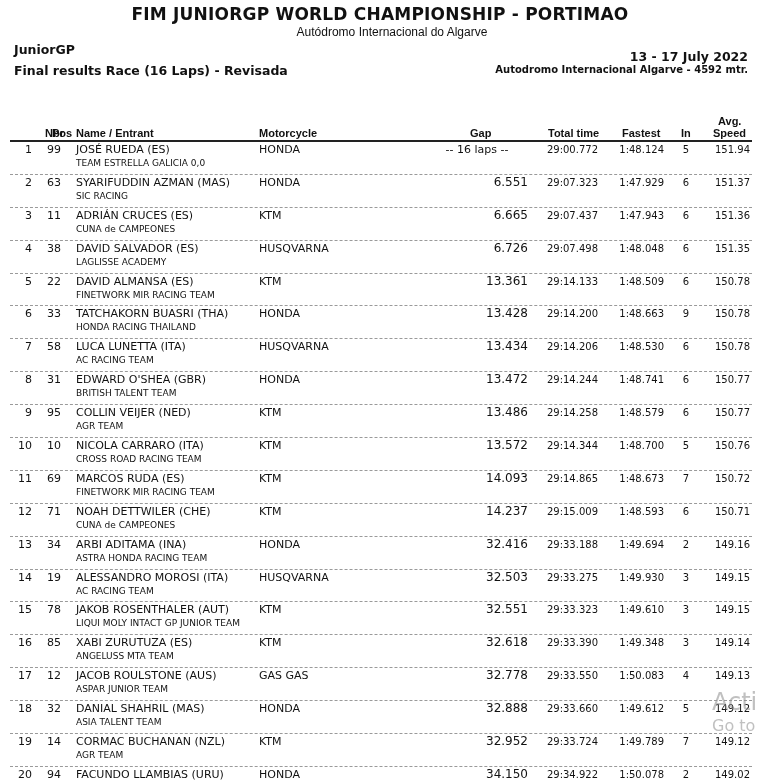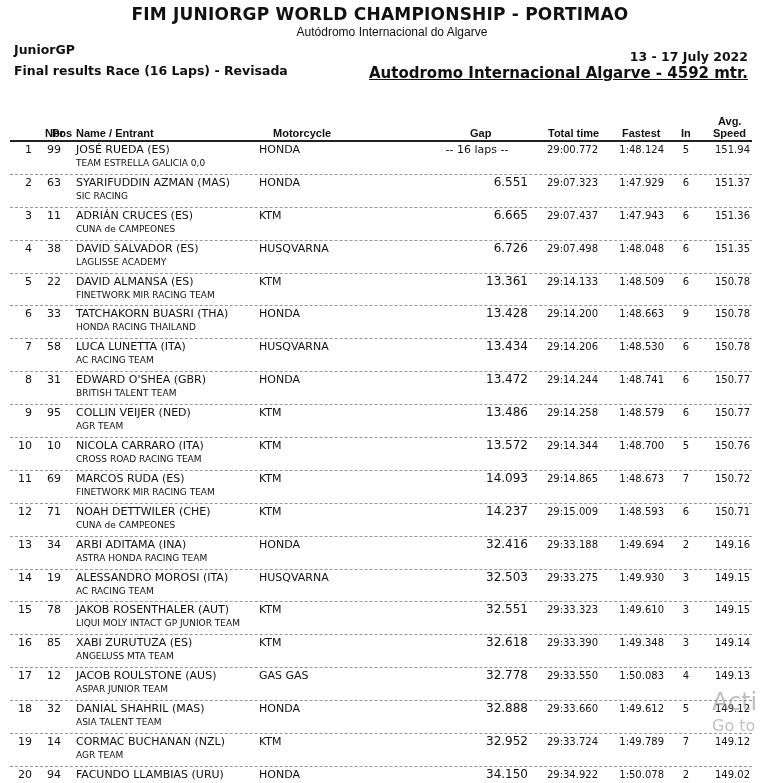--- a/index.html
+++ b/index.html
@@ -18,21 +18,21 @@
   .class-label {
     position: absolute; left: 14px; top: 42px; font-weight: bold; font-size: 12.5px;
   }
   .race-label {
     position: absolute; left: 14px; top: 63px; font-weight: bold; font-size: 12.5px;
   }
   .dates {
     position: absolute; right: 12px; top: 49px; font-weight: bold; font-size: 12.5px; text-align: right;
   }
   .venue {
-    position: absolute; right: 12px; top: 64px; font-weight: bold; font-size: 15px; text-align: left; text-decoration: underline;
+    position: absolute; right: 12px; top: 64px; font-weight: bold; font-size: 10px; text-align: left;
   }
   .thead {
     position: absolute; left: 10px; top: 114px; width: 742px; height: 26px;
     border-bottom: 2px solid #222;
     font-family: "Liberation Sans", sans-serif; font-weight: bold; font-size: 11px;
   }
   .thead span { position: absolute; bottom: 1px; }
   .thead .avg { bottom: 13px; }
   .rows { position: absolute; left: 10px; top: 142px; width: 742px; }
   .row {
@@ -67,21 +67,21 @@
 <div class="subtitle">Autódromo Internacional do Algarve</div>
 <div class="class-label">JuniorGP</div>
 <div class="race-label">Final results Race (16 Laps) - Revisada</div>
 <div class="dates">13 - 17 July 2022</div>
 <div class="venue">Autodromo Internacional Algarve - 4592 mtr.</div>
 
 <div class="thead">
   <span style="left:2px;padding-left:40px;">Pos</span>
   <span style="left:35px;">Nbr</span>
   <span style="left:66px;">Name / Entrant</span>
-  <span style="left:263px;">Motorcycle</span>
+  <span style="left:249px;">Motorcycle</span>
   <span style="left:460px;">Gap</span>
   <span style="left:538px;">Total time</span>
   <span style="left:612px;">Fastest</span>
   <span style="left:671px;">In</span>
   <span class="avg" style="left:708px;">Avg.</span>
   <span style="left:703px;text-align:center;">Speed</span>
 </div>
 
 <div class="rows" id="rows">
     <div class="row">

